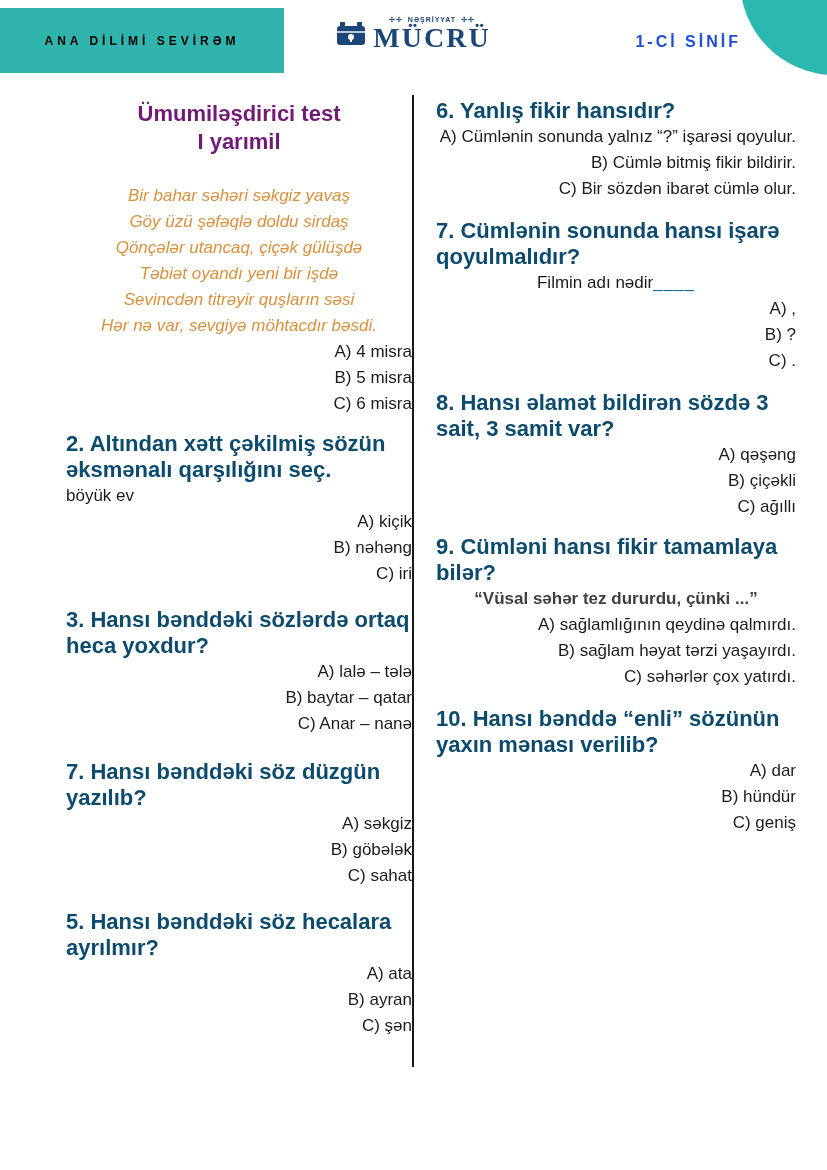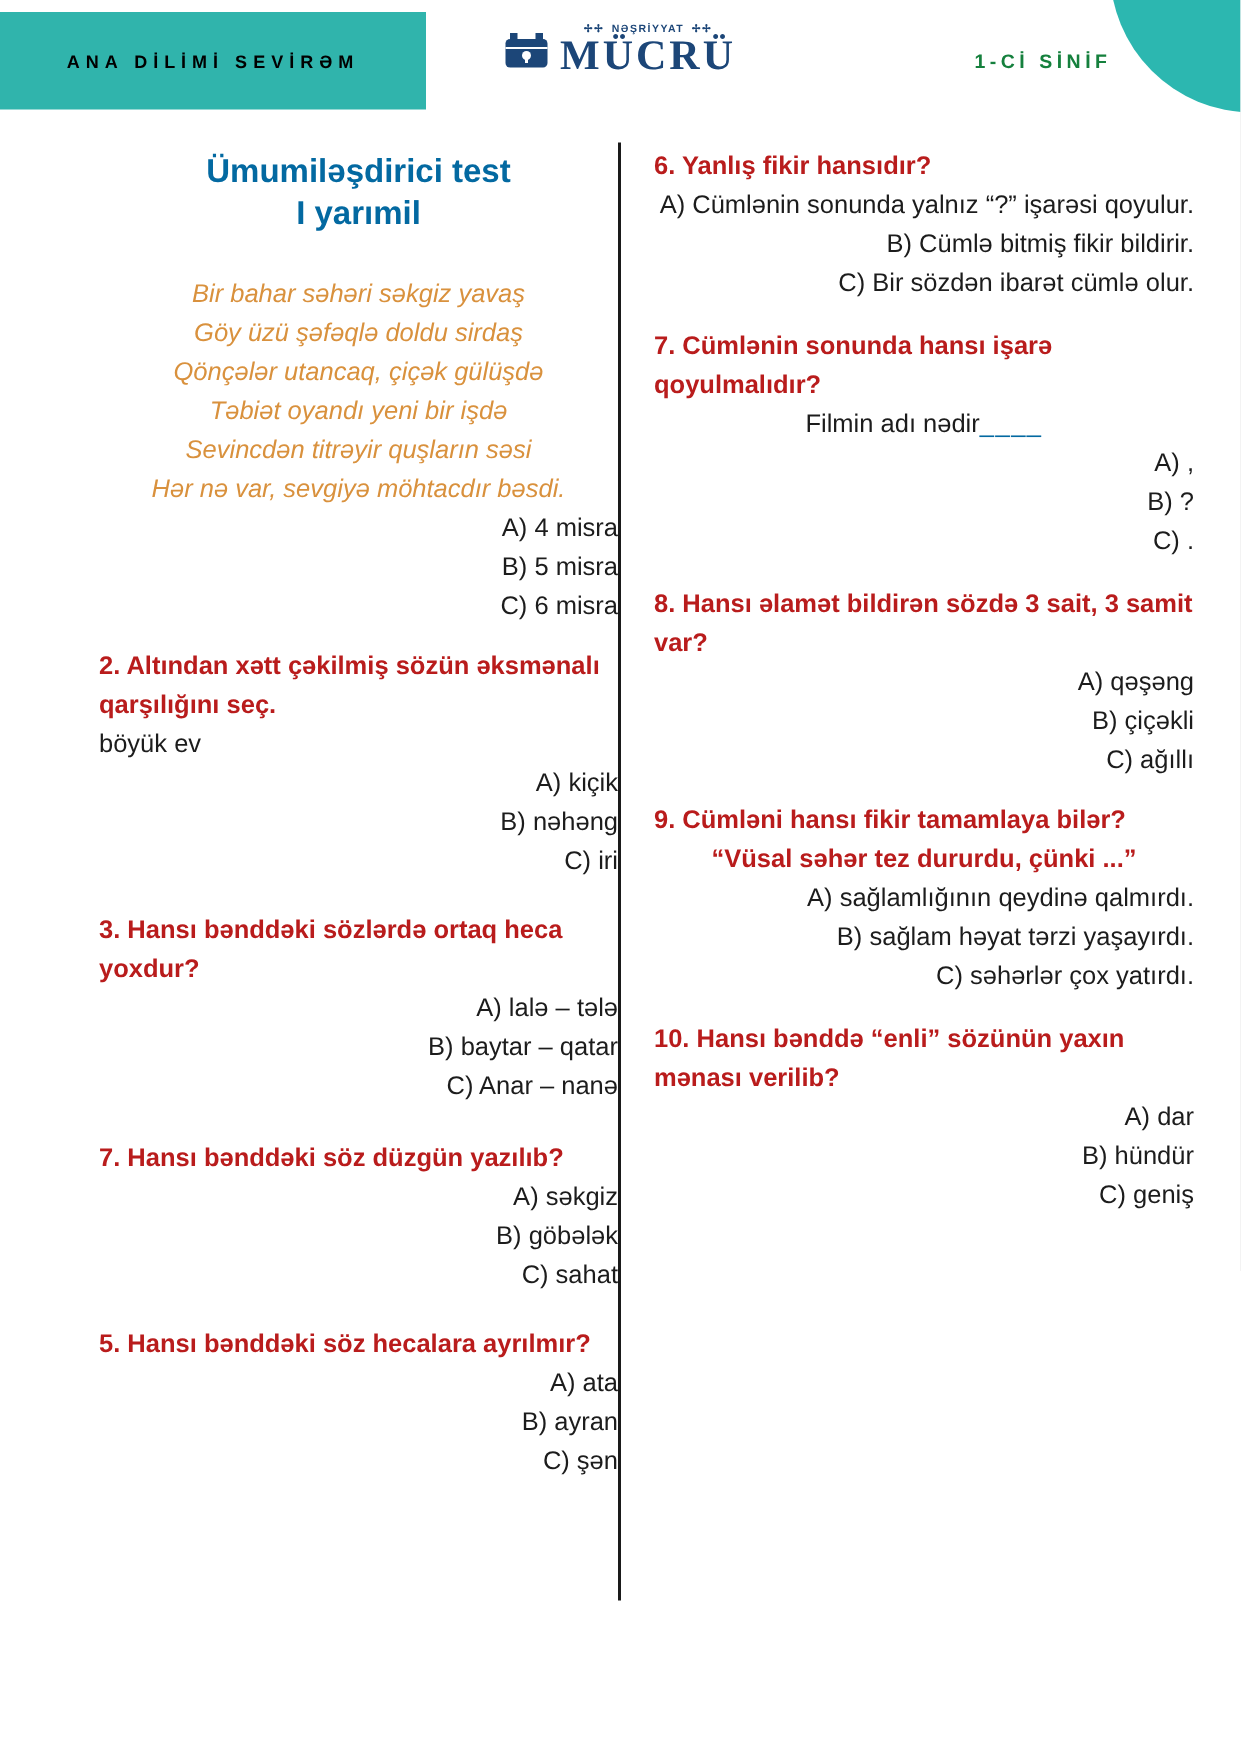--- a/index.html
+++ b/index.html
@@ -26,55 +26,55 @@
   .logo-orn-row {
     font-size: 7px; letter-spacing: 1px; font-weight: bold;
     display: flex; gap: 5px; justify-content: center; align-items: center;
     color: #1c4678; line-height: 1;
   }
   .logo-name {
     font-family: "Liberation Serif", serif; font-weight: bold;
     font-size: 28px; letter-spacing: 2px; line-height: 1.05;
   }
   .grade {
-    position: absolute; right: 86px; top: 33px; color: #15803d;
-    font-size: 13px; letter-spacing: 3px; font-weight: bold;
+    position: absolute; right: 86px; top: 33px; color: #1d4ed8;
+    font-size: 16px; letter-spacing: 3px; font-weight: bold;
   }
   .corner {
     position: absolute; left: 740px; top: -115px; width: 190px; height: 190px;
     border-radius: 50%; background: #2cb7b0;
   }
 
   
   .divider {
     position: absolute; left: 412px; top: 95px; width: 2px; height: 972px;
     background: #1a1a1a;
   }
   .col { position: absolute; font-size: 17px; line-height: 26px; }
   .col-left  { left: 66px;  top: 100px; width: 346px; }
   .col-right { left: 436px; top: 98px;  width: 360px; }
 
   .doc-title {
-    color: #0369a1; font-weight: bold; font-size: 22px; line-height: 28px;
+    color: #701a75; font-weight: bold; font-size: 22px; line-height: 28px;
     text-align: center; margin: 0 0 27px 0;
   }
 
   .question { margin: 0 0 15px 0; }
   .q-mb-14 { margin-bottom: 14px; }
   .q-mb-16 { margin-bottom: 16px; }
   .q-mb-20 { margin-bottom: 20px; }
   .q-mb-22 { margin-bottom: 22px; }
 
-  .q-heading { color: #b91c1c; font-weight: bold; margin: 0; font-size: 17px; line-height: 26px; }
+  .q-heading { color: #0c4a6e; font-weight: bold; margin: 0; font-size: 22px; line-height: 26px; }
   .poem { color: #d9913d; font-style: italic; text-align: center; }
   .poem-line { line-height: 26px; }
   .stimulus { line-height: 26px; }
   .stim-centered { text-align: center; }
   .blank { color: #0369a1; letter-spacing: 1px; }
-  .quote { color: #b91c1c; font-weight: bold; text-align: center; line-height: 26px; }
+  .quote { color: #404040; font-weight: bold; text-align: center; line-height: 26px; }
   .option { line-height: 26px; text-align: right; }
 
   .page-num {
     position: absolute; left: 0; right: 0; top: 1082px; text-align: center;
     color: #3b6cb4; font-size: 15px;
   }
 </style>
 </head>
 <body>
 

